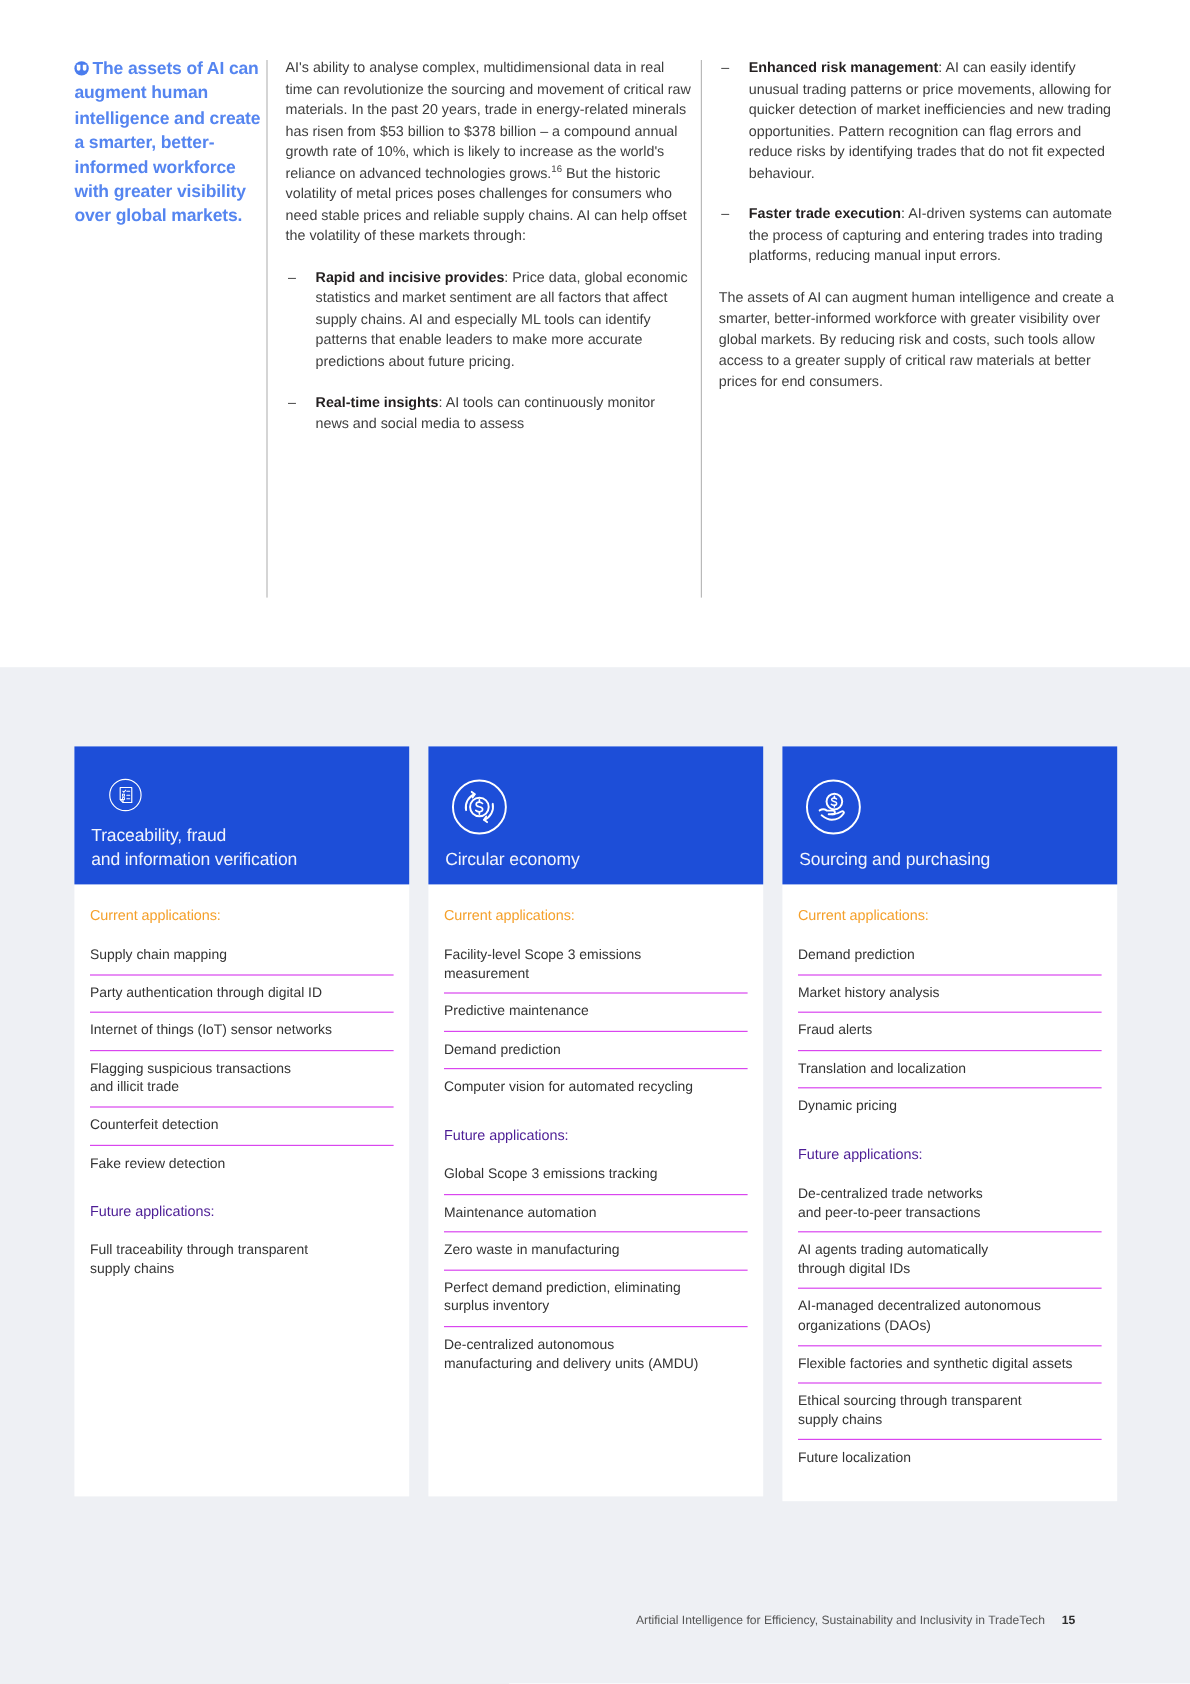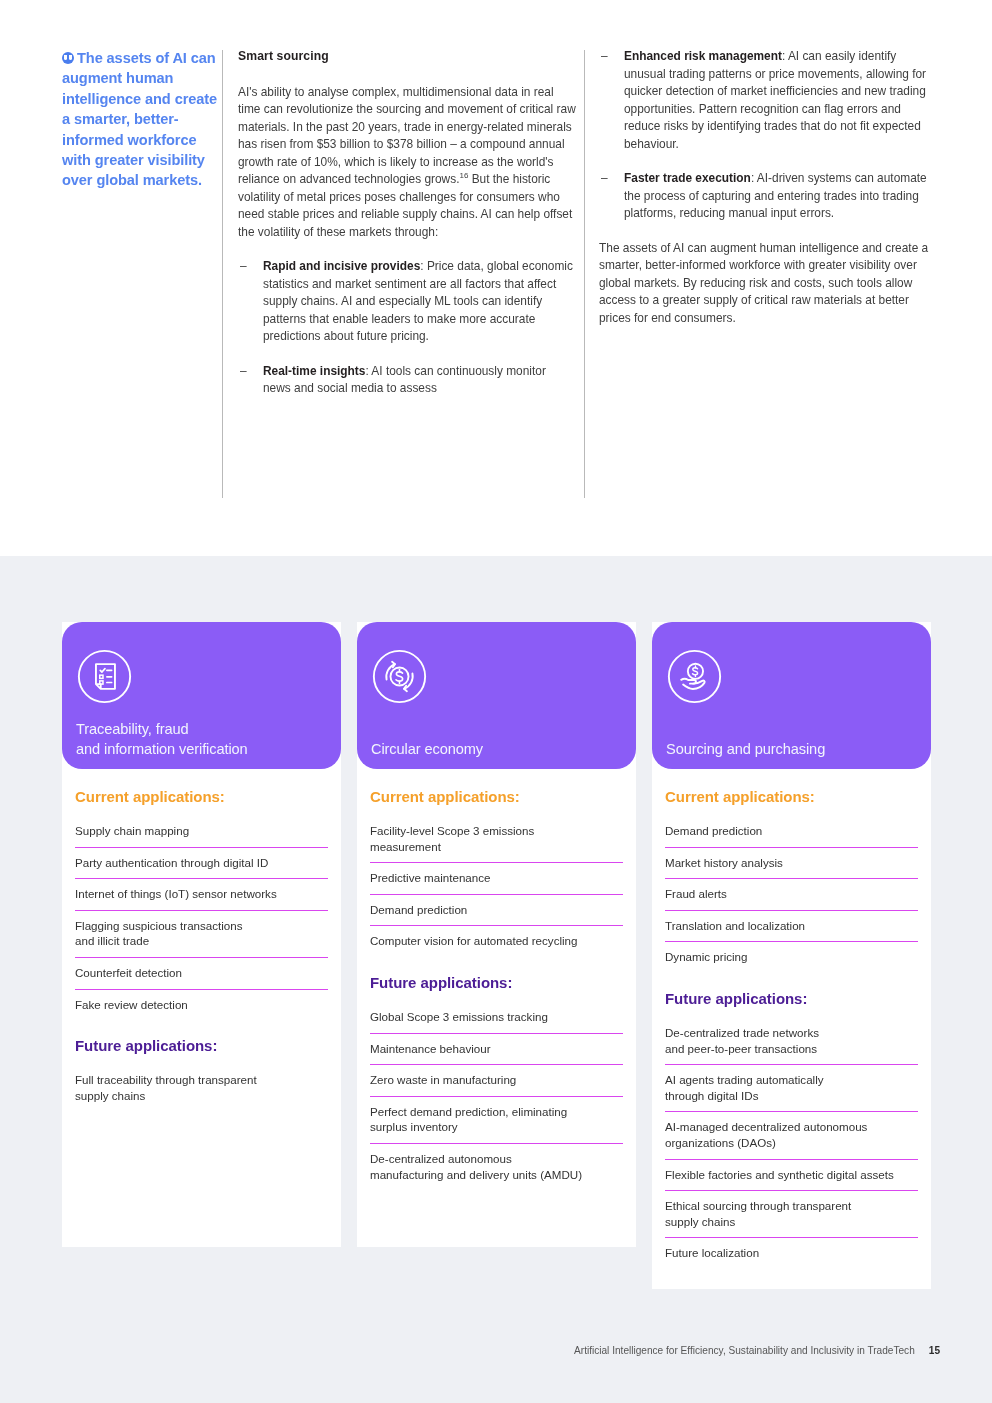--- a/index.html
+++ b/index.html
@@ -88,67 +88,66 @@
   
   .cards {
     position: absolute; left: 62px; top: 622px;
     width: 870px; display: flex; gap: 16px; align-items: flex-start;
   }
   .card {
     width: 279px; background: #ffffff; display: flex; flex-direction: column;
     min-height: 625px;
   }
   .card-header {
-    background: #8b5cf6; color: #ffffff; padding: 26px 14px 0 14px;
-    height: 147px; display: flex; flex-direction: column; border-radius: 20px;
+    background: #1d4ed8; color: #ffffff; padding: 26px 14px 0 14px;
+    height: 115px; display: flex; flex-direction: column;
   }
   .card-icon { width: 57px; height: 57px; margin-bottom: 10px; }
   .card-title {
     font-size: 14.6px; line-height: 20px; color: #f2f5fd; font-weight: normal;
     margin-top: auto; padding-bottom: 10px; letter-spacing: -0.1px;
   }
   .card-body { padding: 15px 13px 20px 13px; flex: 1; }
 
   .section-head {
-    font-size: 15px; font-weight: bold; margin: 4px 0 11px 0; letter-spacing: -0.05px;
+    font-size: 12px; font-weight: normal; margin: 4px 0 11px 0; letter-spacing: -0.05px;
   }
   .section-head.current { color: #f5a02a; }
   .section-head.future  { color: #4c1d95; margin-top: 17px; }
 
   .app-list { list-style: none; }
   .app-list li {
     font-size: 11.6px; line-height: 15.6px; color: #333333;
     padding: 7px 0 8px 0; border-bottom: 1px solid #d946ef;
   }
   .app-list li:last-child { border-bottom: none; }
 
   
   .footer {
     position: absolute; left: 0; top: 1345px; width: 992px;
-    text-align: right; padding-right: 52px;
+    text-align: right; padding-right: 96px;
     font-size: 10.1px; color: #565656;
   }
   .footer .page-no { font-weight: bold; color: #2c2c2c; margin-left: 14px; }
 </style>
 </head>
 <body>
 
 <div class="page">
 
   <div class="top-area">
 
     <div class="pull-quote">
       <span class="quote-icon"></span><span>The assets of AI can augment human intelligence and create a smarter, better-informed workforce with greater visibility over global markets.</span>
     </div>
 
     <div class="col-rule" id="rule-a"></div>
     <div class="col-rule" id="rule-b"></div>
 
     <div class="col" id="col-mid">
-      <h3>Smart sourcing</h3>
       <div class="para"><span>AI's ability to analyse complex, multidimensional data in real time can revolutionize the sourcing and movement of critical raw materials. In the past 20 years, trade in energy-related minerals has risen from $53 billion to $378 billion – a compound annual growth rate of 10%, which is likely to increase as the world's reliance on advanced technologies grows.</span><sup>16</sup><span> But the historic volatility of metal prices poses challenges for consumers who need stable prices and reliable supply chains. AI can help offset the volatility of these markets through:</span></div>
 
       <div class="dash-item">
         <span class="dash">–</span><b>Rapid and incisive provides</b><span>: Price data, global economic statistics and market sentiment are all factors that affect supply chains. AI and especially ML tools can identify patterns that enable leaders to make more accurate predictions about future pricing.</span>
       </div>
       <div class="dash-item">
         <span class="dash">–</span><b>Real-time insights</b><span>: AI tools can continuously monitor news and social media to assess</span>
       </div>
     </div>
 
@@ -226,21 +225,21 @@
         <div class="section-head current">Current applications:</div>
         <ul class="app-list">
           <li>Facility-level Scope 3 emissions<br>measurement</li>
           <li>Predictive maintenance</li>
           <li>Demand prediction</li>
           <li>Computer vision for automated recycling</li>
         </ul>
         <div class="section-head future">Future applications:</div>
         <ul class="app-list">
           <li>Global Scope 3 emissions tracking</li>
-          <li>Maintenance behaviour</li>
+          <li>Maintenance automation</li>
           <li>Zero waste in manufacturing</li>
           <li>Perfect demand prediction, eliminating<br>surplus inventory</li>
           <li>De-centralized autonomous<br>manufacturing and delivery units (AMDU)</li>
         </ul>
       </div>
     </div>
 
     <div class="card">
       <div class="card-header">
         <svg class="card-icon" viewBox="0 0 60 60">

